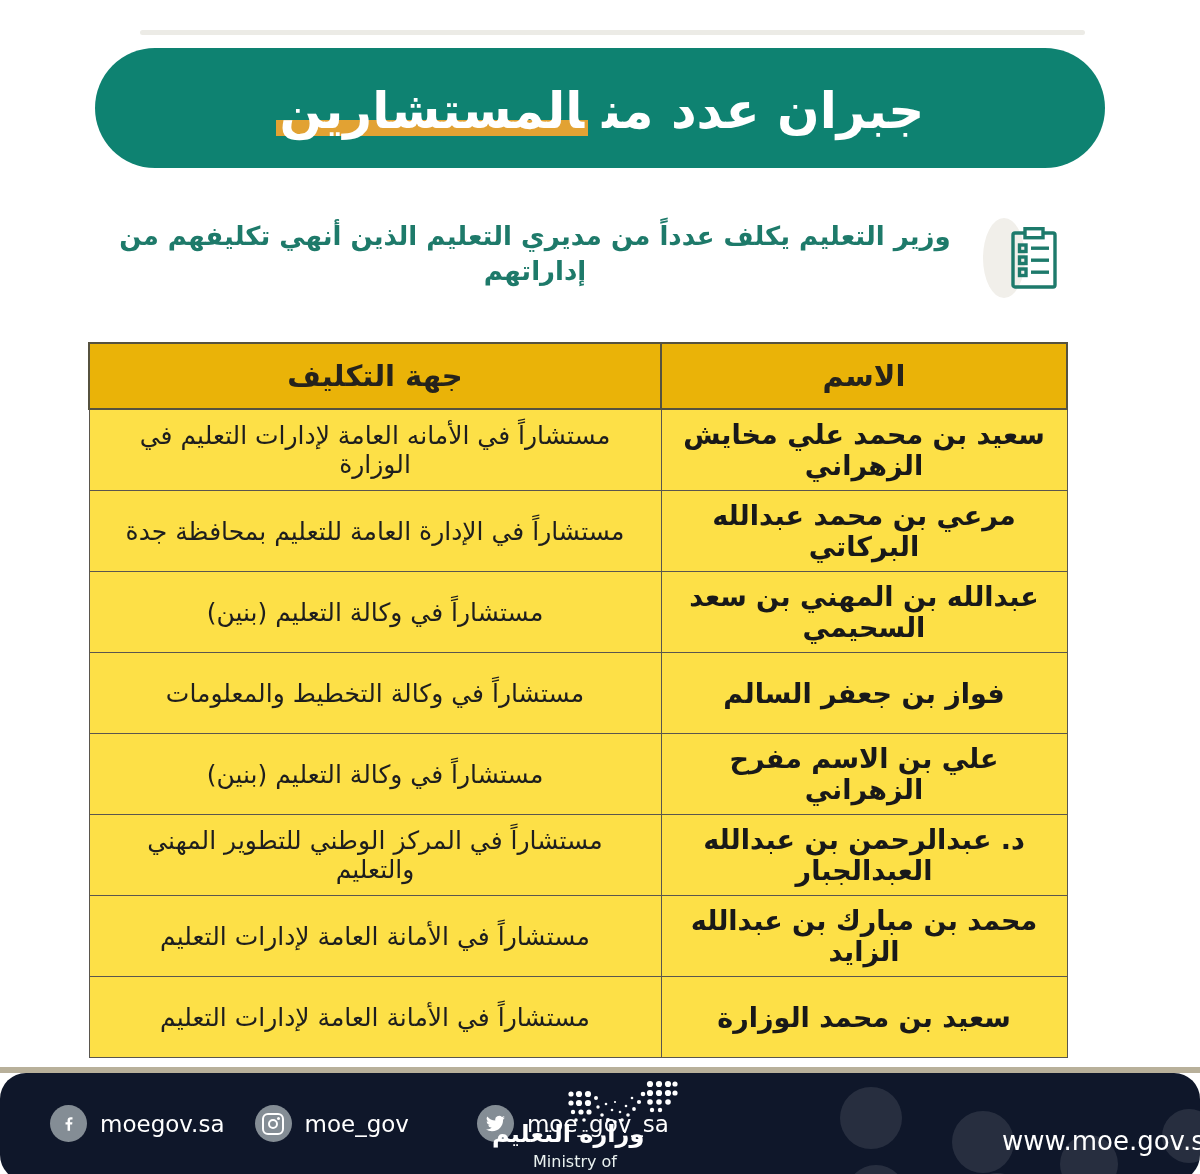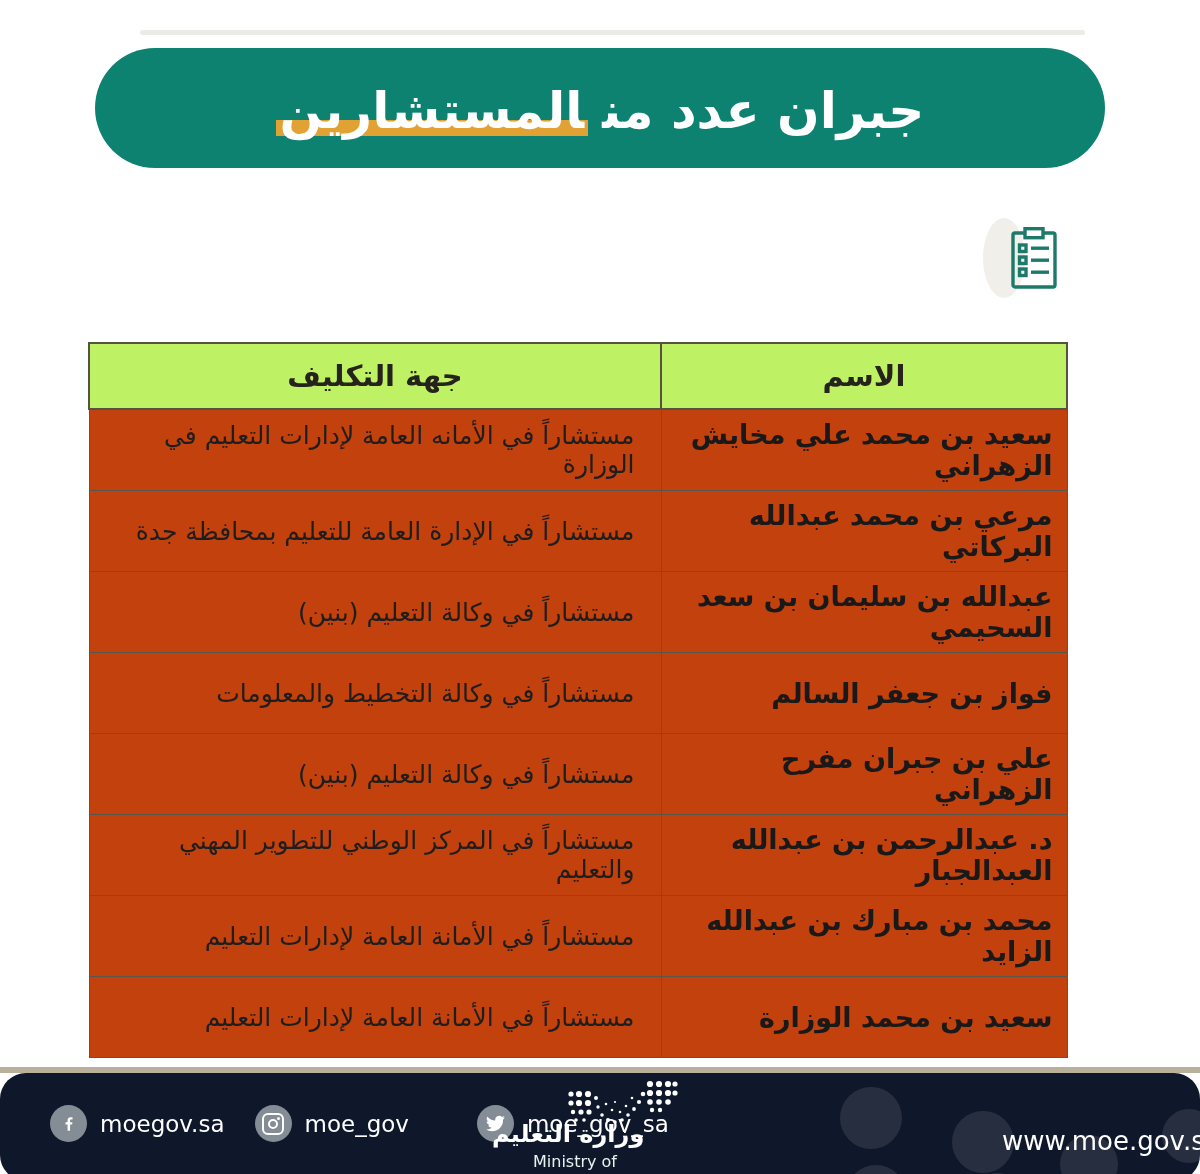--- a/index.html
+++ b/index.html
@@ -32,25 +32,25 @@
     left:95px;top:219px;width:880px;direction:rtl;text-align:center;
     color:#1E7A6A;font-weight:bold;font-size:26px;line-height:35px;
   }
   .icon-ellipse{left:983px;top:218px;width:42px;height:80px;border-radius:50%;background:#F1EFEA;}
   .clipboard{left:1011px;top:227px;width:46px;height:62px;}
 
   
   .table-wrap{left:88px;top:342px;width:978px;}
   table{width:100%;border-collapse:collapse;direction:rtl;table-layout:fixed;}
   th{
-    background:#bef264;color:#26231C;font-size:29px;font-weight:bold;
+    background:#eab308;color:#26231C;font-size:29px;font-weight:bold;
     height:62px;border:2px solid #56523F;text-align:center;
   }
   td{
-    border:1.5px solid #5A564E;background:#c2410c;
+    border:1.5px solid #5A564E;background:#fde047;text-align:center;
     vertical-align:middle;height:64px;padding:8px 14px;
   }
   td.name-cell{font-size:27px;font-weight:bold;color:#191919;}
   td.role-cell{font-size:25px;font-weight:500;color:#1E1E1E;padding:8px 26px;}
 
   
   .footer-line{left:0;top:1067px;width:1200px;height:6px;background:#B8B09A;}
   .footer{left:0;top:1073px;width:1200px;height:108px;background:#0f172a;overflow:hidden;border-radius:26px;}
   .fc{position:absolute;border-radius:50%;background:rgba(255,255,255,0.10);}
   .social{
@@ -93,20 +93,21 @@
     <rect x="14" y="1.7" width="18" height="9" fill="#ffffff"></rect>
     <rect x="8.5" y="18" width="6.5" height="6.5"></rect>
     <line x1="20" y1="21.2" x2="38" y2="21.2"></line>
     <rect x="8.5" y="30" width="6.5" height="6.5"></rect>
     <line x1="20" y1="33.2" x2="38" y2="33.2"></line>
     <rect x="8.5" y="42" width="6.5" height="6.5"></rect>
     <line x1="20" y1="45.2" x2="38" y2="45.2"></line>
   </g>
 </svg>
 <div class="abs intro-text">
+  <div>وزير التعليم يكلف عدداً من مديري التعليم الذين أنهي تكليفهم من إداراتهم</div>
 </div>
 
 <div class="abs table-wrap">
   <table>
     <colgroup>
         <col style="width:406px">
         <col style="width:572px">
       </colgroup>
     <thead>
       <tr>
@@ -117,29 +118,29 @@
     <tbody>
       <tr>
         <td class="name-cell">سعيد بن محمد علي مخايش الزهراني</td>
         <td class="role-cell">مستشاراً في الأمانه العامة لإدارات التعليم في الوزارة</td>
       </tr>
       <tr>
         <td class="name-cell">مرعي بن محمد عبدالله البركاتي</td>
         <td class="role-cell">مستشاراً في الإدارة العامة للتعليم بمحافظة جدة</td>
       </tr>
       <tr>
-        <td class="name-cell">عبدالله بن سليمان بن سعد السحيمي</td>
+        <td class="name-cell">عبدالله بن المهني بن سعد السحيمي</td>
         <td class="role-cell">مستشاراً في وكالة التعليم (بنين)</td>
       </tr>
       <tr>
         <td class="name-cell">فواز بن جعفر السالم</td>
         <td class="role-cell">مستشاراً في وكالة التخطيط والمعلومات</td>
       </tr>
       <tr>
-        <td class="name-cell">علي بن جبران مفرح الزهراني</td>
+        <td class="name-cell">علي بن الاسم مفرح الزهراني</td>
         <td class="role-cell">مستشاراً في وكالة التعليم (بنين)</td>
       </tr>
       <tr>
         <td class="name-cell">د. عبدالرحمن بن عبدالله العبدالجبار</td>
         <td class="role-cell">مستشاراً في المركز الوطني للتطوير المهني والتعليم</td>
       </tr>
       <tr>
         <td class="name-cell">محمد بن مبارك بن عبدالله الزايد</td>
         <td class="role-cell">مستشاراً في الأمانة العامة لإدارات التعليم</td>
       </tr>

